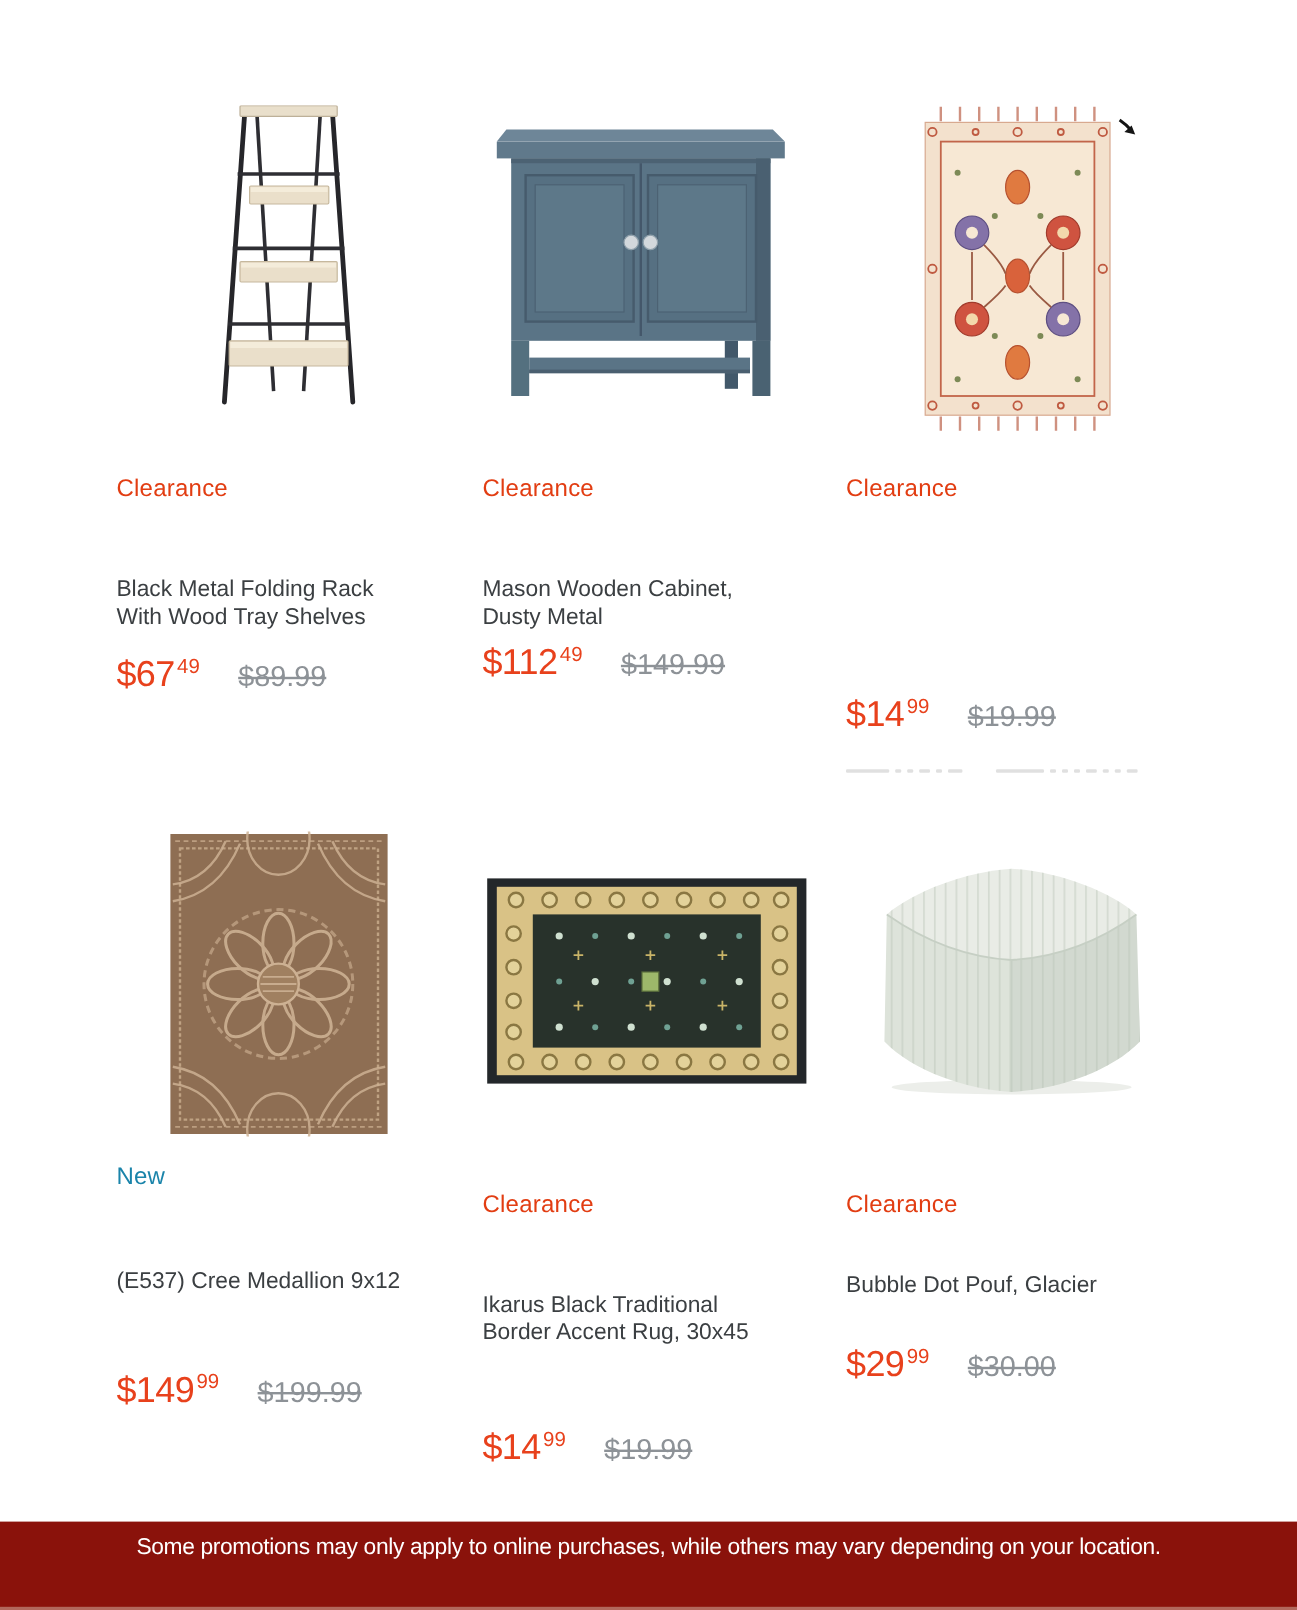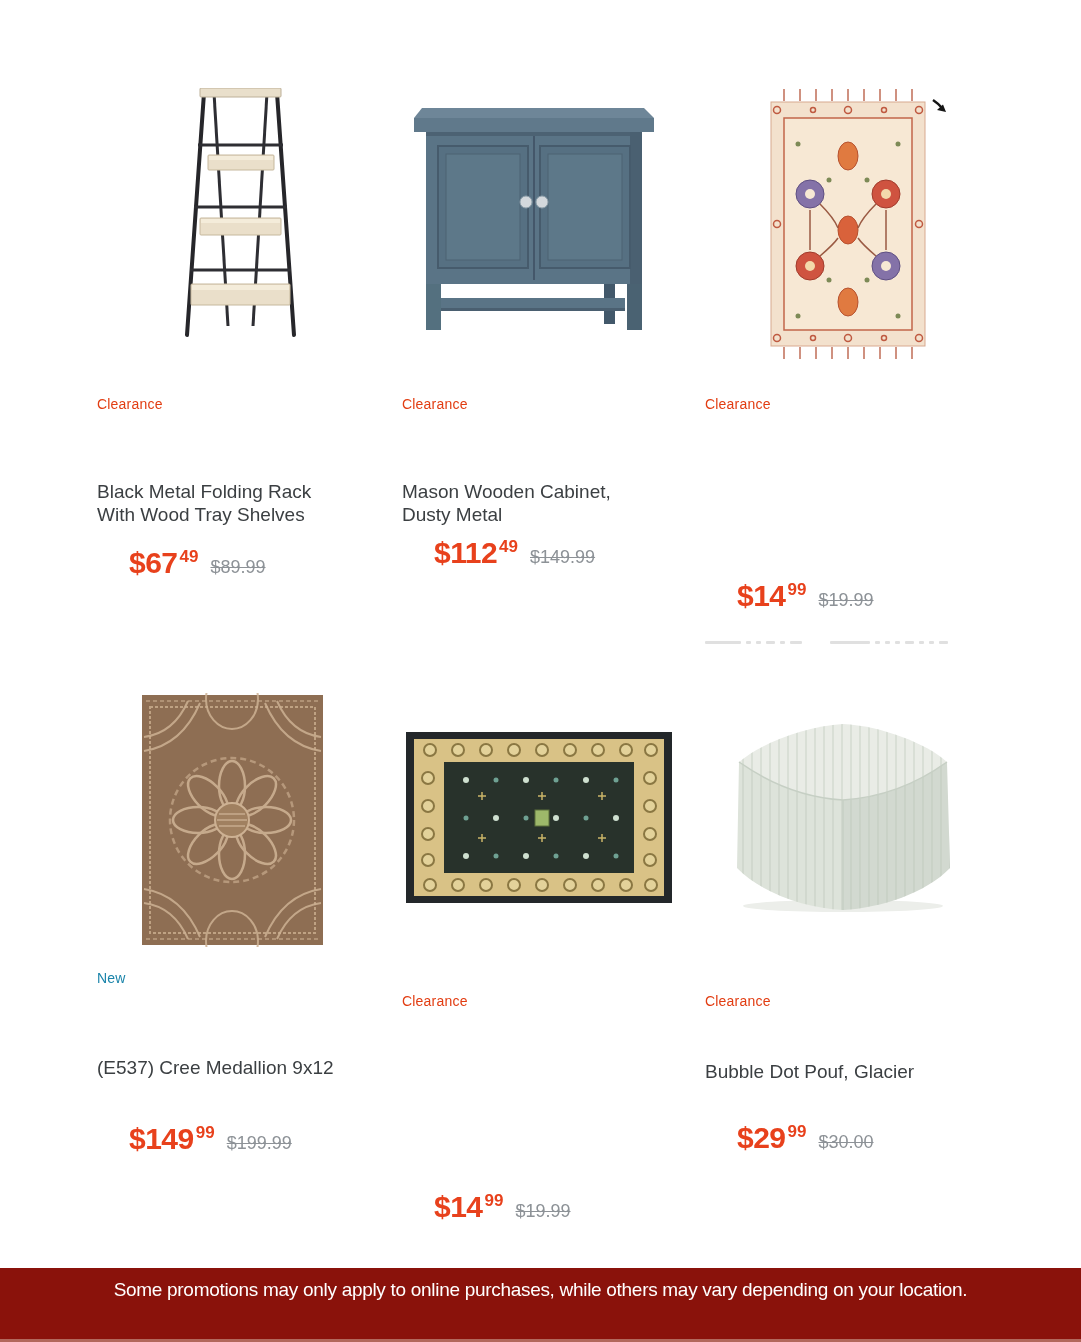--- a/index.html
+++ b/index.html
@@ -11,32 +11,32 @@
   #c3{left:97px;top:660px} #c4{left:402px;top:660px} #c5{left:705px;top:660px}
 
   .img{position:absolute;}
   #c0 .img{left:86px;top:28px}
   #c1 .img{left:6px;top:42px}
   #c2 .img{left:63px;top:28px}
   #c3 .img{left:43px;top:33px}
   #c4 .img{left:2px;top:70px}
   #c5 .img{left:16px;top:58px}
 
-  .badge{position:absolute;left:0;font-size:14px;letter-spacing:.2px;color:var(--clearance,#e23d12);}
+  .badge{position:absolute;left:0;font-size:20px;letter-spacing:.2px;color:var(--clearance,#e23d12);}
   .badge.new{color:var(--new,#1a84aa);}
   .title{position:absolute;left:0;width:244px;font-size:19px;line-height:23px;color:#3b3f42;cursor:pointer;}
   .price-row{position:absolute;left:0;white-space:nowrap;}
-  .price{color:var(--price,#e8411c);font-weight:700;font-size:30px;letter-spacing:-.5px;margin-left:32px;}
+  .price{color:var(--price,#e8411c);font-weight:400;font-size:30px;letter-spacing:-.5px;}
   .price sup{font-size:17px;letter-spacing:0;margin-left:2px;}
-  .old{color:#8d9297;font-size:18px;margin-left:12px;text-decoration:line-through;}
+  .old{color:#8d9297;font-size:24px;margin-left:32px;text-decoration:line-through;}
 
   #c0 .badge{top:336px} #c0 .title{top:420px} #c0 .price-row{top:486px}
   #c1 .badge{top:336px} #c1 .title{top:420px} #c1 .price-row{top:476px}
   #c2 .badge{top:336px} #c2 .title{top:386px} #c2 .price-row{top:519px}
-  #c3 .badge{top:310px} #c3 .title{top:396px} #c3 .price-row{top:462px}
+  #c3 .badge{top:310px} #c3 .title{top:396px} #c3 .price-row{top:482px}
   #c4 .badge{top:333px} #c4 .title{top:416px} #c4 .price-row{top:530px}
   #c5 .badge{top:333px} #c5 .title{top:400px} #c5 .price-row{top:461px}
 
   .faded{position:absolute;left:0;top:581px;display:flex;align-items:center;gap:5px;opacity:.5;}
   .faded i{display:block;height:3px;background:#c3c3c3;border-radius:1px;}
 
   .cursor{position:absolute;left:930px;top:97px;}
 
   .banner{position:absolute;left:0;top:1268px;width:1081px;height:74px;box-sizing:border-box;
           background:var(--banner-bg,#8a120b);border-bottom:3px solid #b2685c;
@@ -314,20 +314,21 @@
             <path d="M134,66 l8,0 M138,62 l0,8"></path>
             <path d="M194,66 l8,0 M198,62 l0,8"></path>
           <path d="M74,108 l8,0 M78,104 l0,8"></path>
             <path d="M134,108 l8,0 M138,104 l0,8"></path>
             <path d="M194,108 l8,0 M198,104 l0,8"></path>
         </g>
         <rect x="131" y="80" width="14" height="16" fill="#9db86a" stroke="#5c703c"></rect>
       </svg>
     </div>
     <div class="badge">Clearance</div>
+    <div class="title">Ikarus Black Traditional Border Accent Rug, 30x45</div>
     <div class="price-row">
       <span class="price"><span>$14</span><sup>99</sup></span><span class="old">$19.99</span>
     </div>
   </div>
 
   <div class="card" id="c5">
     <div class="img">
       <svg width="245" height="195" viewBox="0 0 245 195">
         <defs>
           <pattern id="knit" width="9" height="10" patternUnits="userSpaceOnUse">

